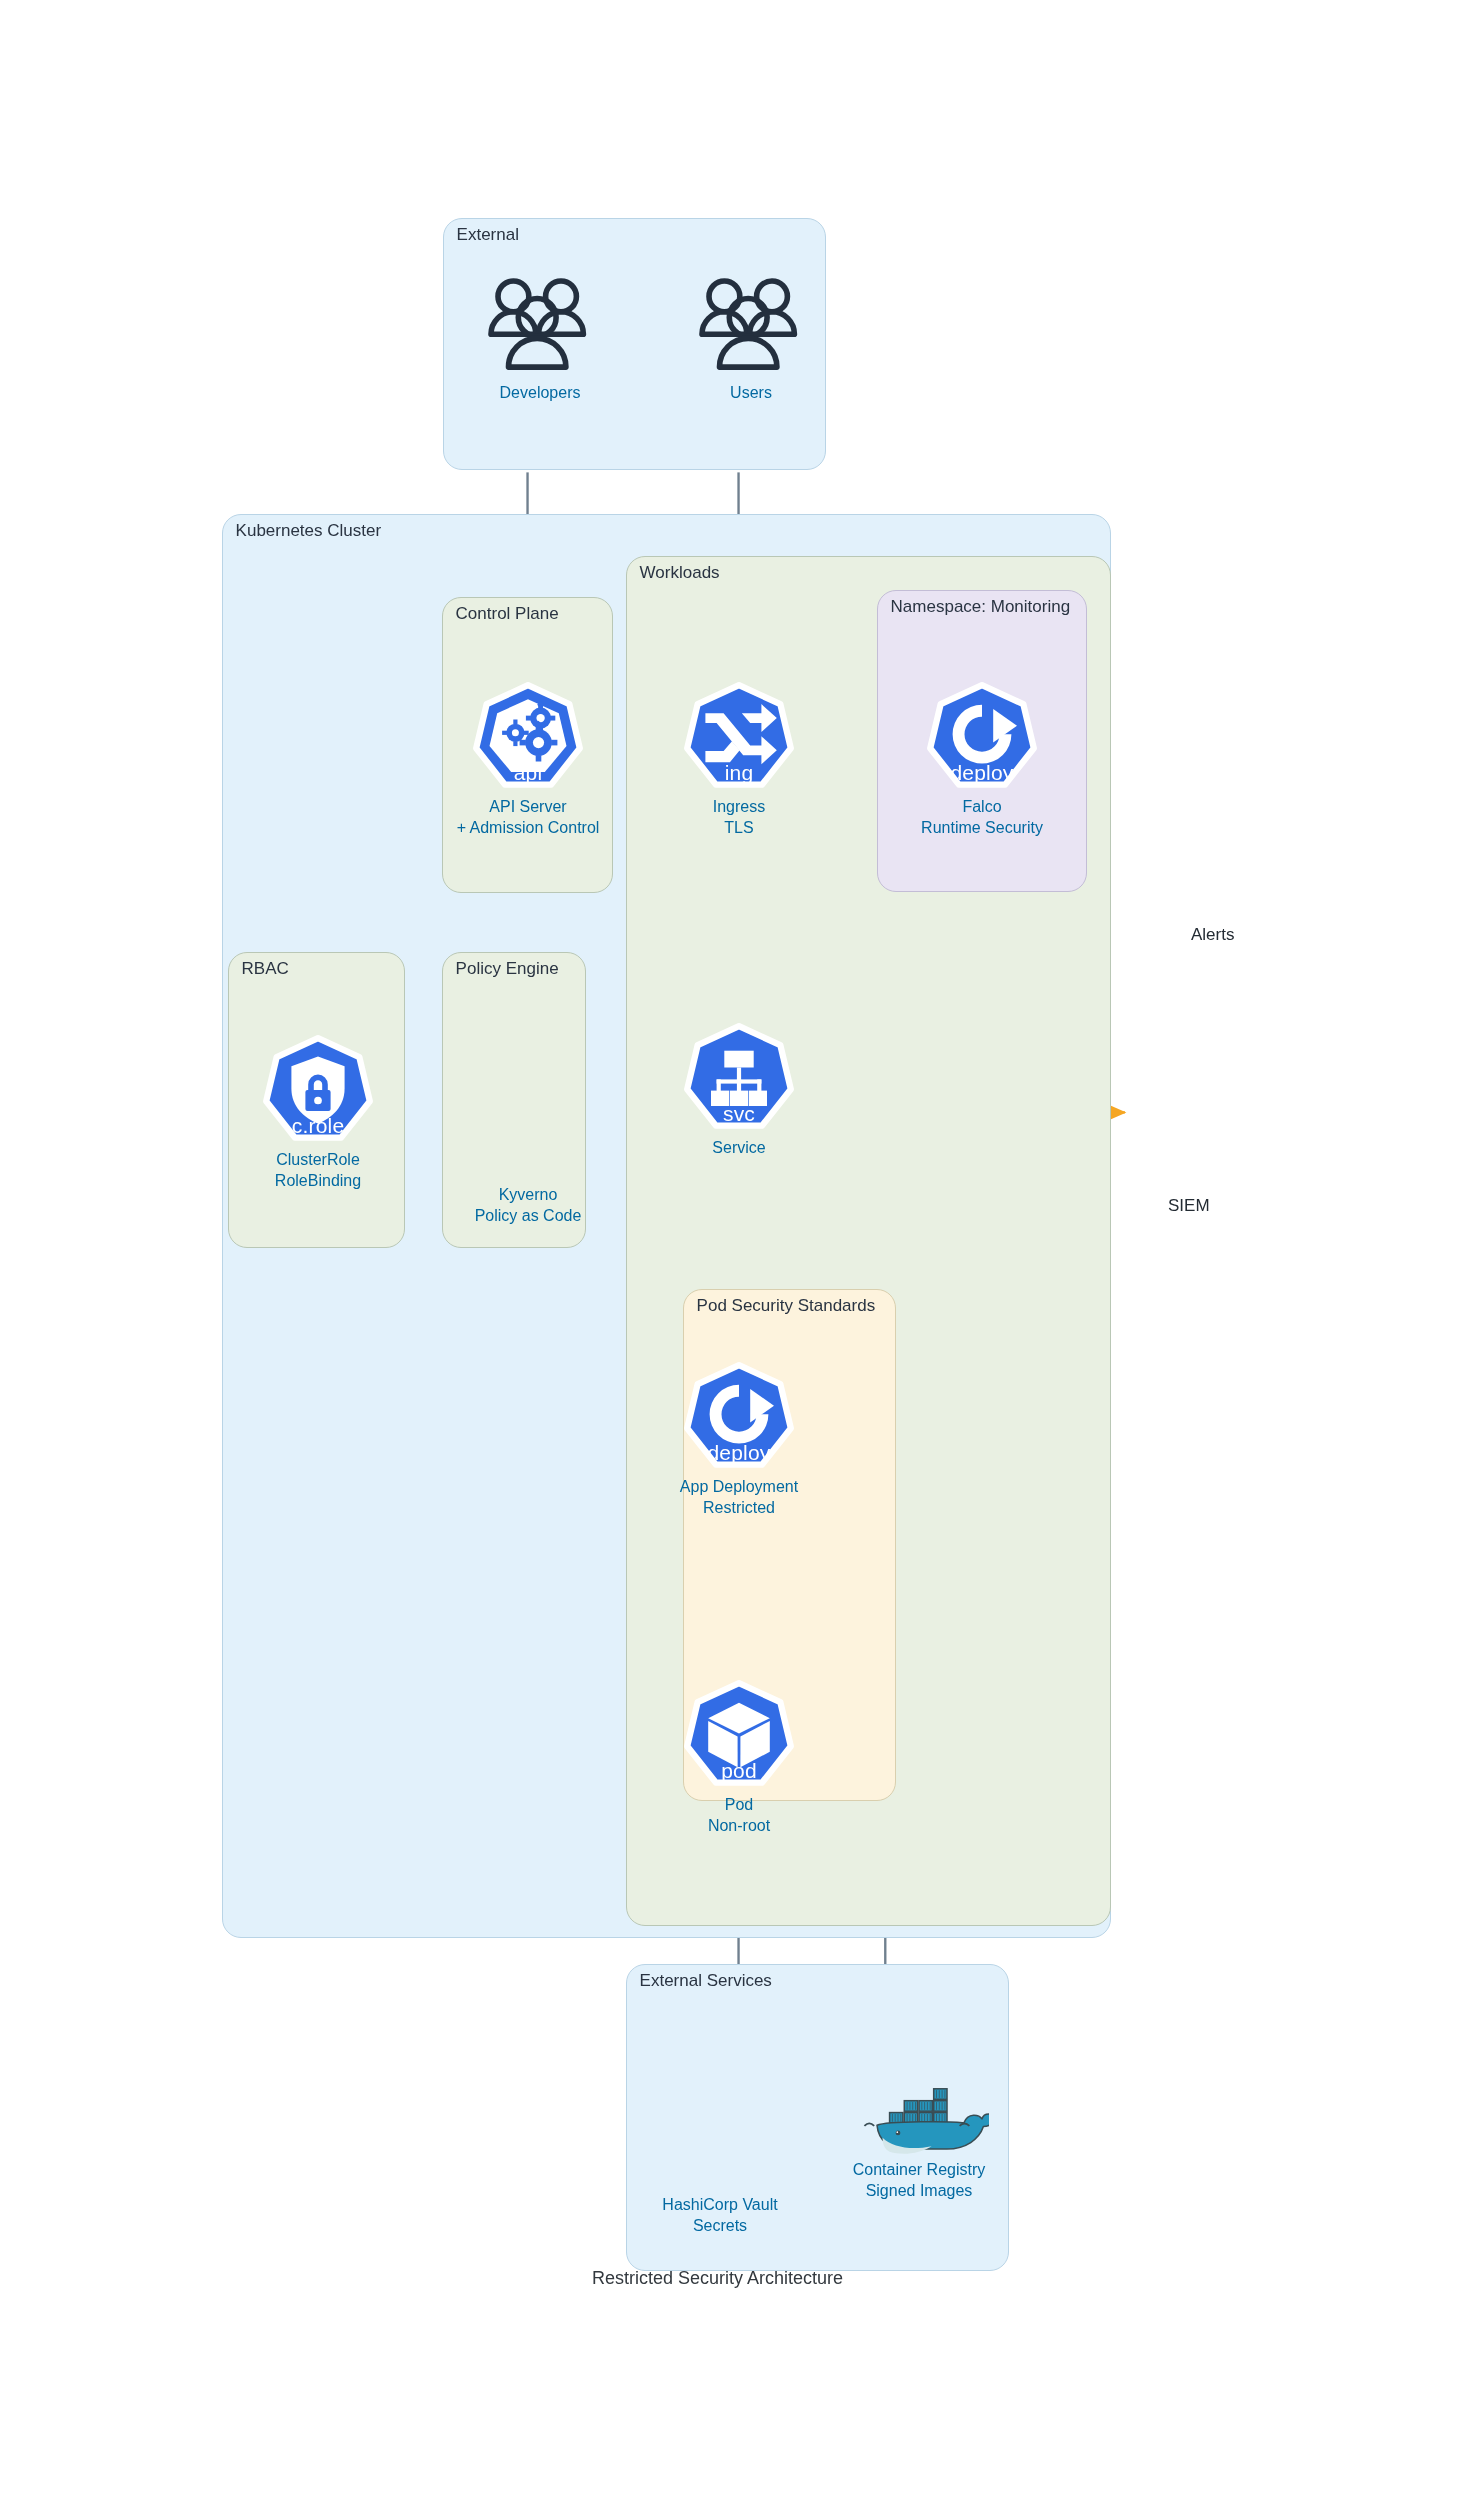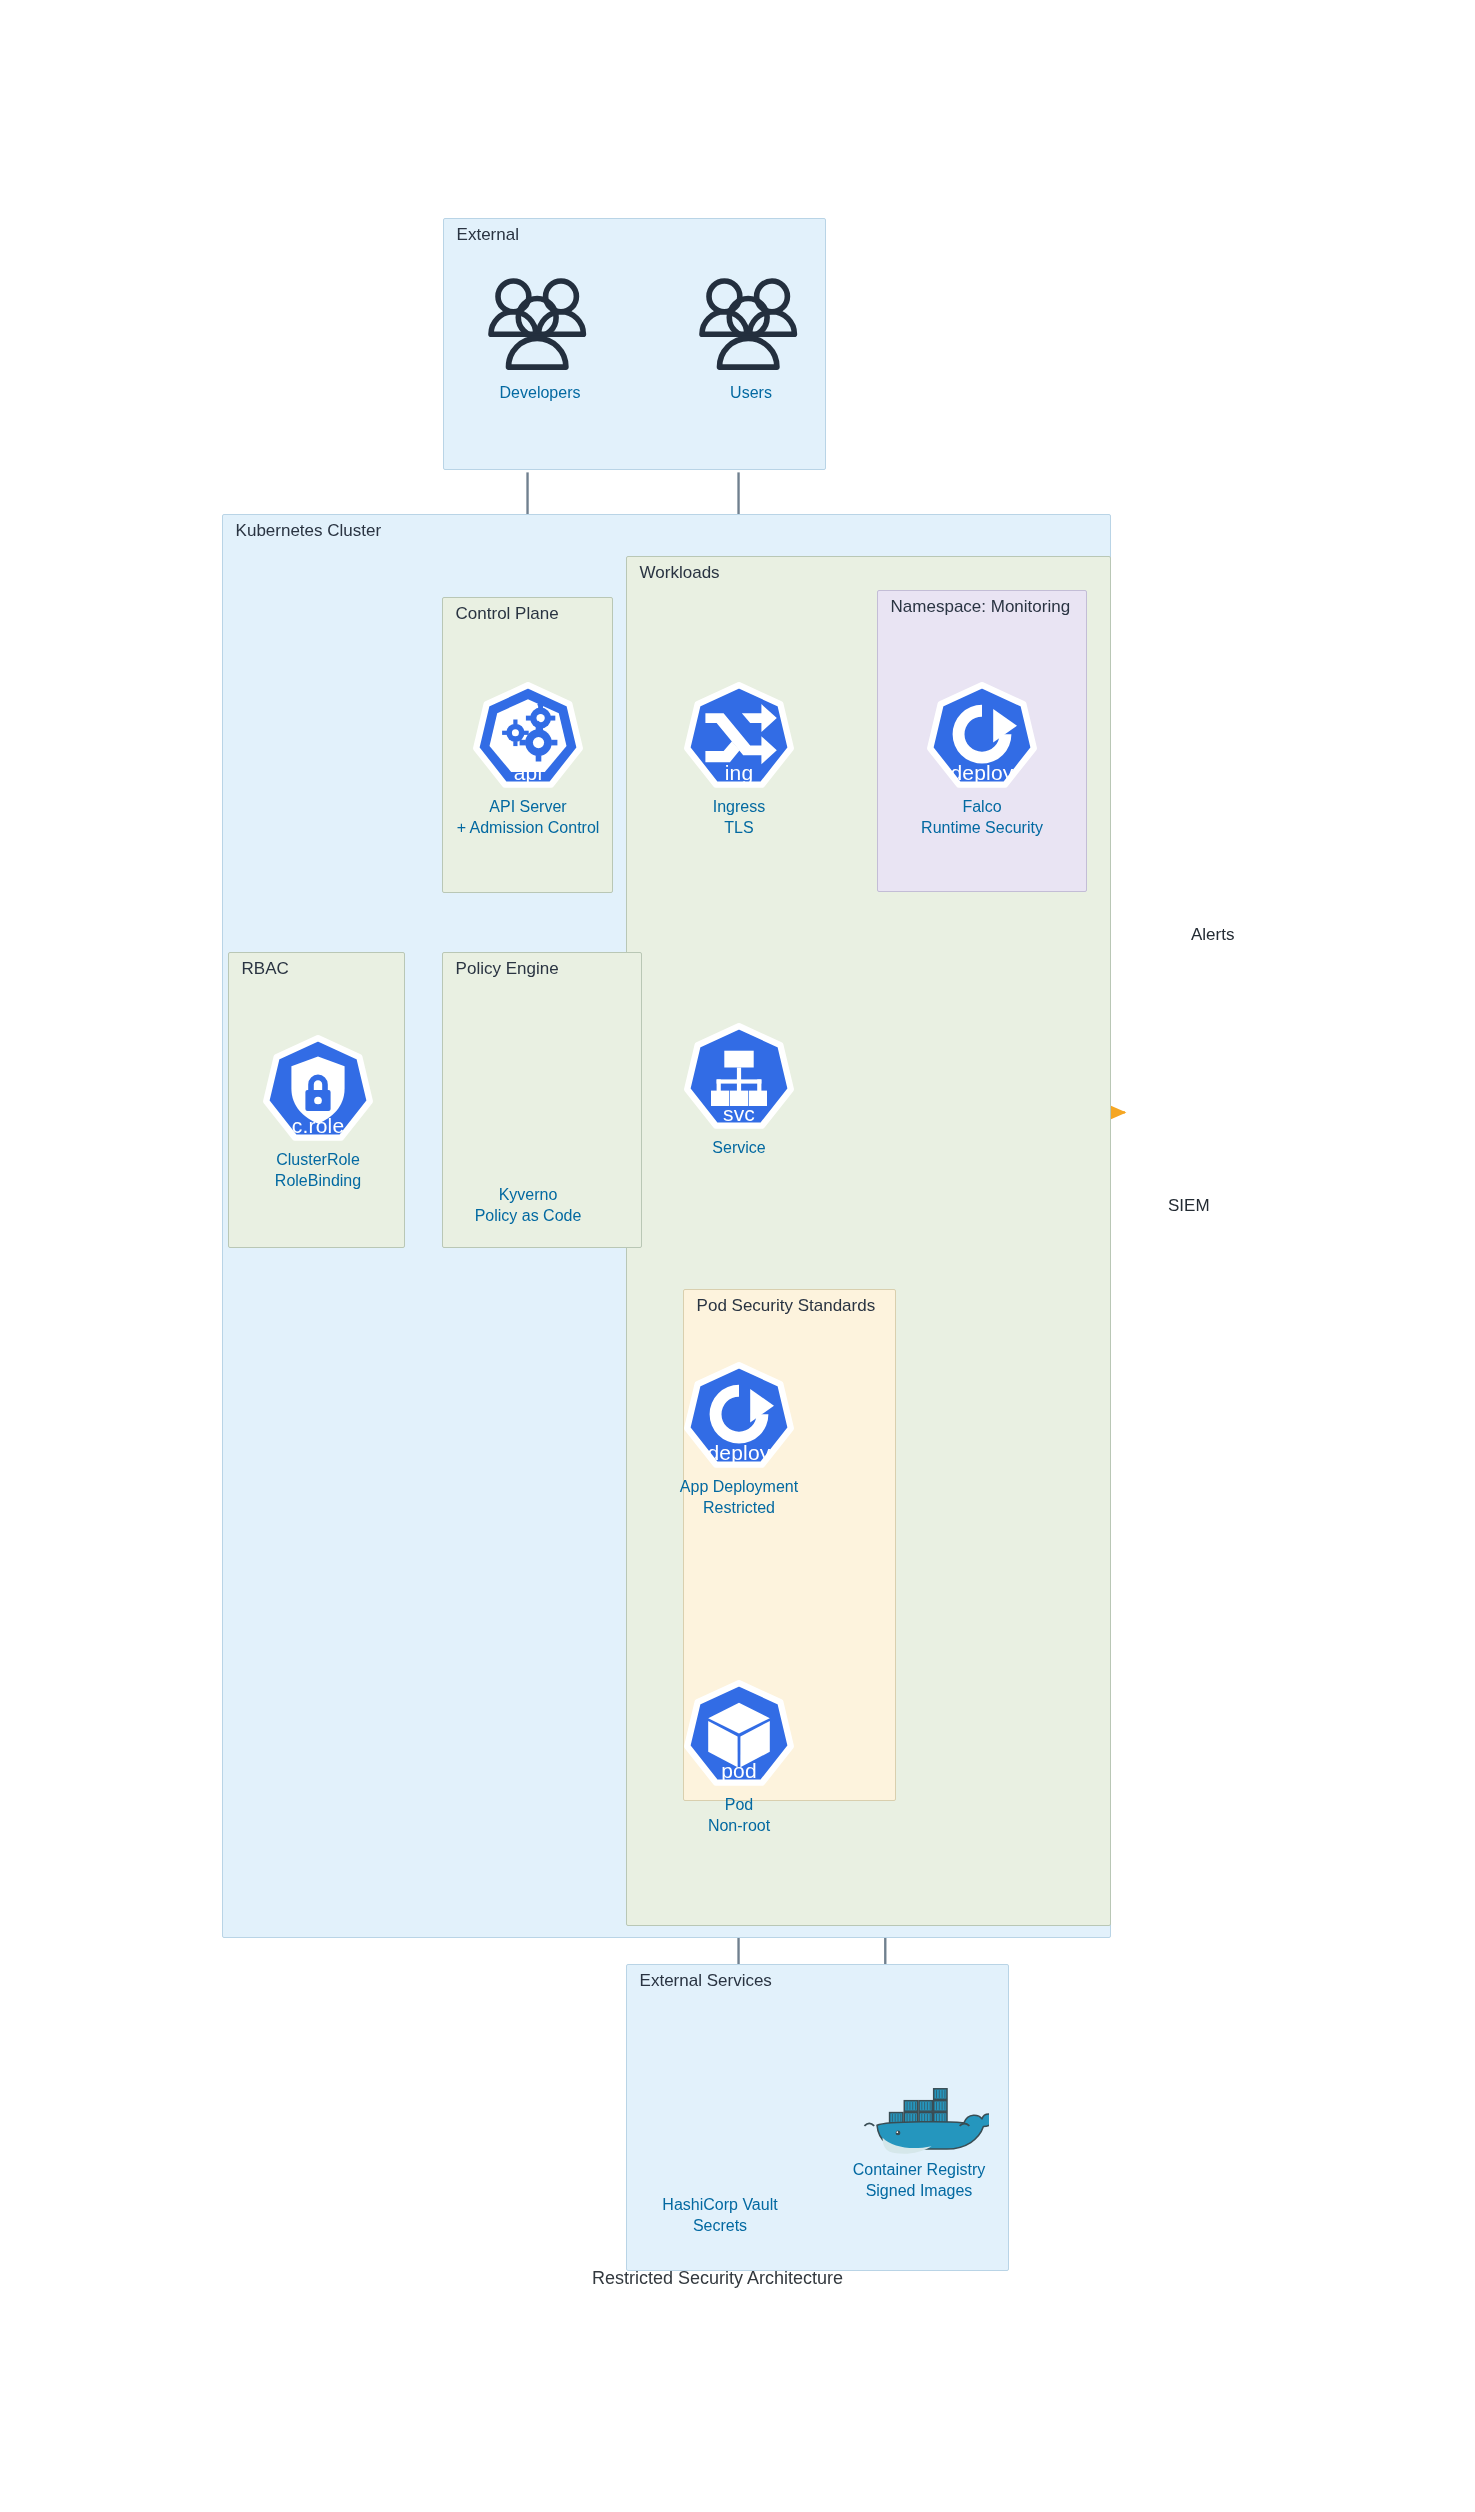--- a/index.html
+++ b/index.html
@@ -11,21 +11,21 @@
     position:relative;
     width:1475px;
     height:2512px;
     background:#ffffff;
     overflow:hidden;
   }
   
   .grp{
     position:absolute;
     box-sizing:border-box;
-    border-radius:2px;
+    border-radius:19px;
     border:1.4px solid #b8c8d4;
   }
   .grp > .grp-label{
     position:absolute;
     left:12.6px;
     top:7px;
     font-size:17px;
     color:#2a3442;
     white-space:nowrap;
     line-height:1.1;
@@ -281,21 +281,21 @@
           <rect x="62" y="80" width="36" height="30" rx="3"></rect>
           <circle cx="80" cy="95" r="5.5" fill="#ffffff"></circle>
         </g>
       </svg>
       <div class="sub">c.role</div>
     </div>
     <div class="cap">ClusterRole
 RoleBinding</div>
   </div>
 
-  <div class="grp green" style="left:442px;top:952px;width:200px;height:296px;">
+  <div class="grp green" style="left:442px;top:952px;width:144px;height:296px;">
     <div class="grp-label">Policy Engine</div>
   </div>
 
   <div class="node" style="left:444px;top:1181px;width:168px;">
     <div class="cap">Kyverno
 Policy as Code</div>
   </div>
 
   <div class="node" style="left:655px;top:1022px;width:168px;">
     <div class="ico k8s">

